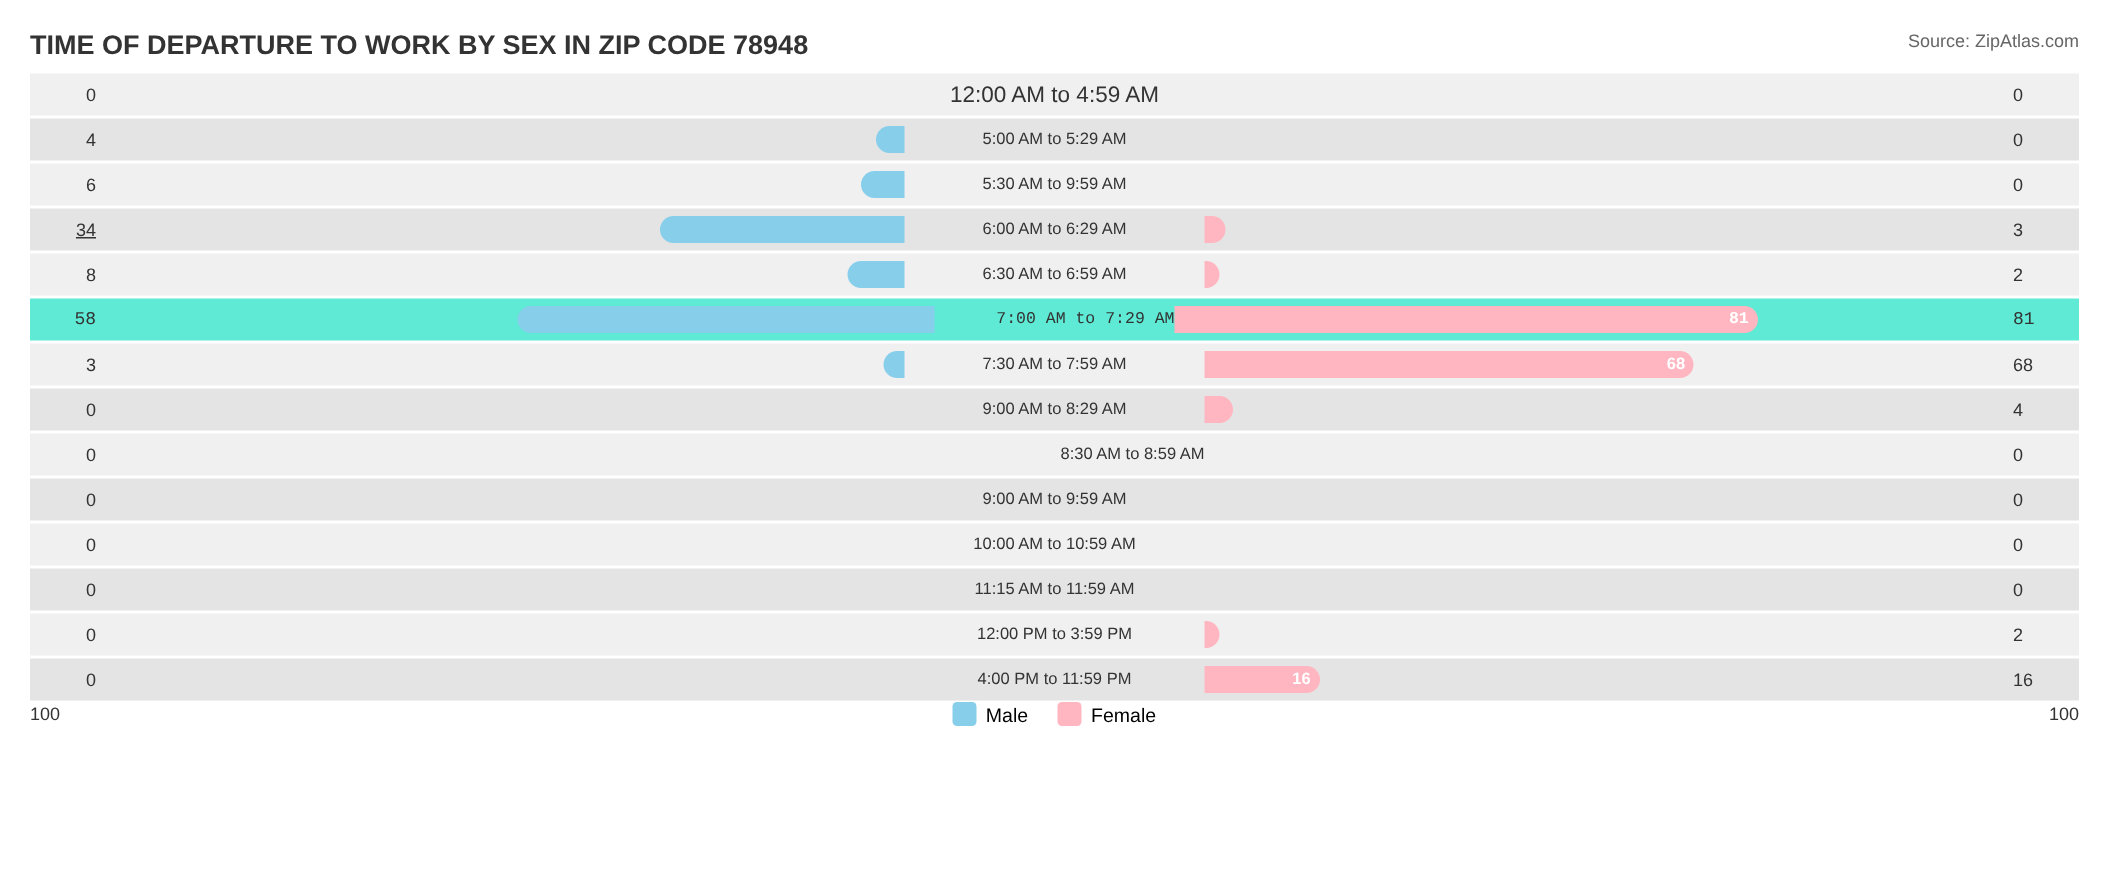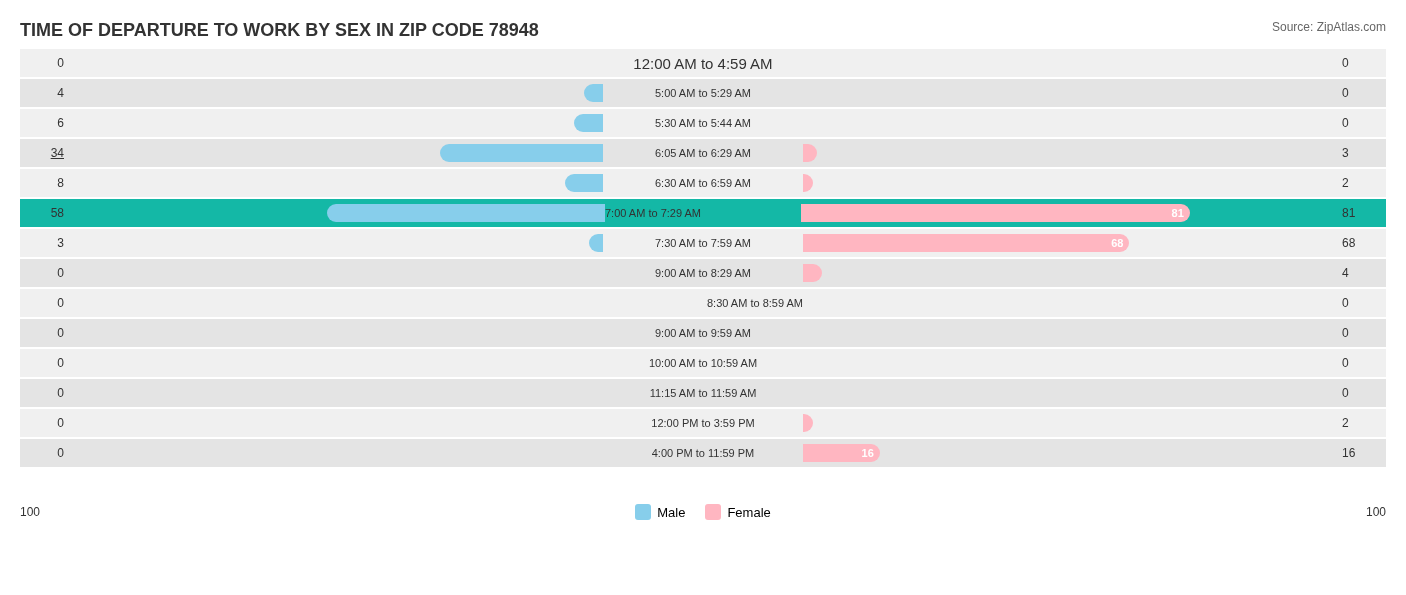--- a/index.html
+++ b/index.html
@@ -6,21 +6,21 @@
     body {
       font-family: Arial, sans-serif;
       background: #fff;
       width: 1406px;
       height: 595px;
       overflow: hidden;
     }
     .chart-container {
       width: 1406px;
       height: 595px;
-      padding: 20px 20px 26px 20px;
+      padding: 20px 20px 62px 20px;
       position: relative;
     }
     .chart-title {
       font-size: 18px;
       font-weight: bold;
       color: #333;
       text-align: left;
       margin-bottom: 8px;
     }
     .source-text {
@@ -102,34 +102,34 @@
     </div>
     <div style="width:50px;text-align:left;font-size:12px;color:#333;padding-left:6px;flex-shrink:0;">0</div>
   </div>
         <div style="display: flex; align-items: center; height: 28px; margin-bottom: 2px; background: rgb(240, 240, 240);">
     <div style="width:50px;text-align:right;font-size:12px;color:#333;padding-right:6px;flex-shrink:0;">6</div>
     <div style="flex:1;display:flex;justify-content:flex-end;align-items:center;height:100%;position:relative;">
       <div style="height:18px;background:#87CEEB;border-radius:9px 0 0 9px;width:28.799999999999997px;display:flex;align-items:center;justify-content:flex-end;padding-right:4px;">
         <span style="font-size:11px;color:#fff;font-weight:bold;"></span>
       </div>
     </div>
-    <div style="width:200px;text-align:center;font-size:11px;color:#333;flex-shrink:0;">5:30 AM to 5:44 AM</div>
+    <div style="width:200px;text-align:center;font-size:11px;color:#333;flex-shrink:0;">5:30 AM to 9:59 AM</div>
     <div style="flex:1;display:flex;justify-content:flex-start;align-items:center;height:100%;position:relative;">
       
     </div>
     <div style="width:50px;text-align:left;font-size:12px;color:#333;padding-left:6px;flex-shrink:0;">0</div>
   </div>
         <div style="display: flex; align-items: center; height: 28px; margin-bottom: 2px; background: rgb(228, 228, 228);">
     <div style="width:50px;text-align:right;font-size:12px;color:#333;padding-right:6px;flex-shrink:0;text-decoration:underline;">34</div>
     <div style="flex:1;display:flex;justify-content:flex-end;align-items:center;height:100%;position:relative;">
       <div style="height:18px;background:#87CEEB;border-radius:9px 0 0 9px;width:163.20000000000002px;display:flex;align-items:center;justify-content:flex-end;padding-right:4px;">
         <span style="font-size:11px;color:#fff;font-weight:bold;"></span>
       </div>
     </div>
-    <div style="width:200px;text-align:center;font-size:11px;color:#333;flex-shrink:0;">6:05 AM to 6:29 AM</div>
+    <div style="width:200px;text-align:center;font-size:11px;color:#333;flex-shrink:0;">6:00 AM to 6:29 AM</div>
     <div style="flex:1;display:flex;justify-content:flex-start;align-items:center;height:100%;position:relative;">
       <div style="height:18px;background:#FFB6C1;border-radius:0 9px 9px 0;width:14.399999999999999px;display:flex;align-items:center;justify-content:flex-end;padding-right:6px;">
         <span style="font-size:11px;color:#333;font-weight:bold;margin-left:16.4px;"></span>
       </div>
     </div>
     <div style="width:50px;text-align:left;font-size:12px;color:#333;padding-left:6px;flex-shrink:0;">3</div>
   </div>
         <div style="display: flex; align-items: center; height: 28px; margin-bottom: 2px; background: rgb(240, 240, 240);">
     <div style="width:50px;text-align:right;font-size:12px;color:#333;padding-right:6px;flex-shrink:0;">8</div>
     <div style="flex:1;display:flex;justify-content:flex-end;align-items:center;height:100%;position:relative;">
@@ -138,28 +138,28 @@
       </div>
     </div>
     <div style="width:200px;text-align:center;font-size:11px;color:#333;flex-shrink:0;">6:30 AM to 6:59 AM</div>
     <div style="flex:1;display:flex;justify-content:flex-start;align-items:center;height:100%;position:relative;">
       <div style="height:18px;background:#FFB6C1;border-radius:0 9px 9px 0;width:9.6px;display:flex;align-items:center;justify-content:flex-end;padding-right:6px;">
         <span style="font-size:11px;color:#333;font-weight:bold;margin-left:11.6px;"></span>
       </div>
     </div>
     <div style="width:50px;text-align:left;font-size:12px;color:#333;padding-left:6px;flex-shrink:0;">2</div>
   </div>
-        <div style="display: flex; align-items: center; height: 28px; margin-bottom: 2px; background: #14b8a6;">
+        <div style="display: flex; align-items: center; height: 28px; margin-bottom: 2px; background: #5eead4; font-family: Liberation Mono, monospace;">
     <div style="width:50px;text-align:right;font-size:12px;color:#333;padding-right:6px;flex-shrink:0;">58</div>
     <div style="flex:1;display:flex;justify-content:flex-end;align-items:center;height:100%;position:relative;">
       <div style="height:18px;background:#87CEEB;border-radius:9px 0 0 9px;width:278.4px;display:flex;align-items:center;justify-content:flex-end;padding-right:4px;">
         <span style="font-size:11px;color:#fff;font-weight:bold;"></span>
       </div>
     </div>
-    <div style="width:196px;text-align:left;font-size:11px;color:#333;flex-shrink:0;">7:00 AM to 7:29 AM</div>
+    <div style="width:160px;text-align:right;font-size:11px;color:#333;flex-shrink:0;">7:00 AM to 7:29 AM</div>
     <div style="flex:1;display:flex;justify-content:flex-start;align-items:center;height:100%;position:relative;">
       <div style="height:18px;background:#FFB6C1;border-radius:0 9px 9px 0;width:388.8px;display:flex;align-items:center;justify-content:flex-end;padding-right:6px;">
         <span style="font-size:11px;color:#fff;font-weight:bold;">81</span>
       </div>
     </div>
     <div style="width:50px;text-align:left;font-size:12px;color:#333;padding-left:6px;flex-shrink:0;">81</div>
   </div>
         <div style="display: flex; align-items: center; height: 28px; margin-bottom: 2px; background: rgb(240, 240, 240);">
     <div style="width:50px;text-align:right;font-size:12px;color:#333;padding-right:6px;flex-shrink:0;">3</div>
     <div style="flex:1;display:flex;justify-content:flex-end;align-items:center;height:100%;position:relative;">

